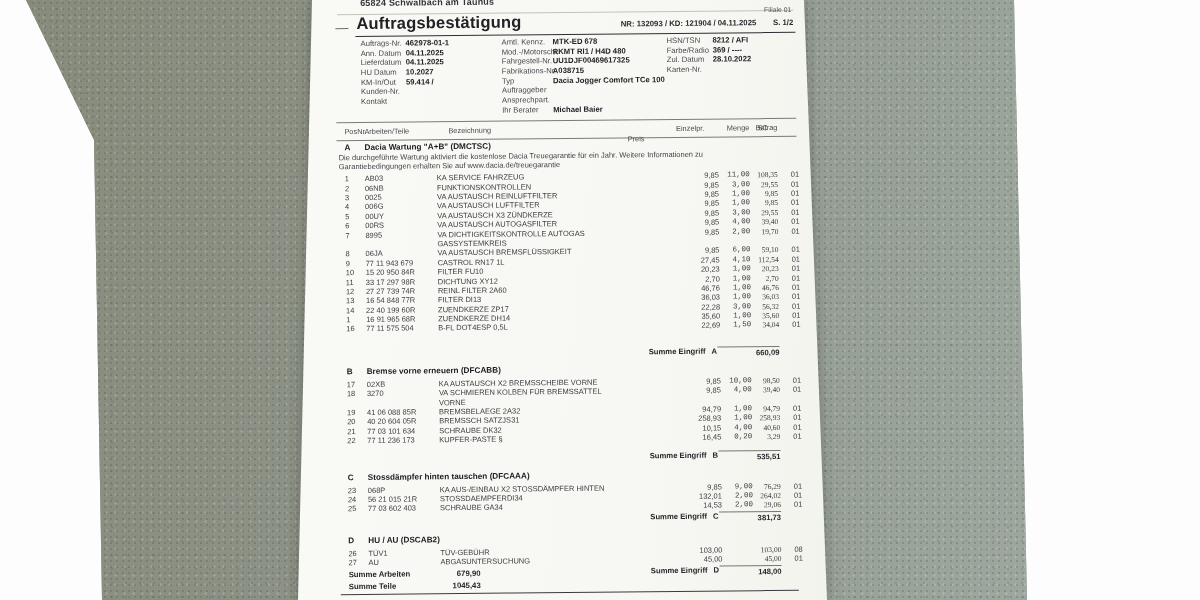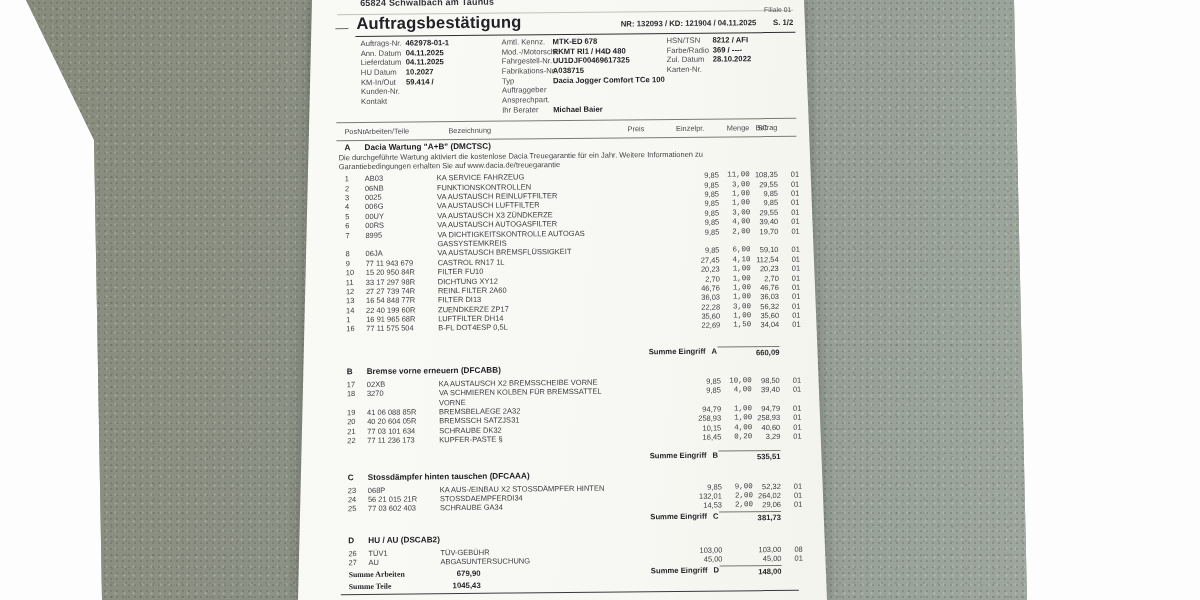--- a/index.html
+++ b/index.html
@@ -43,46 +43,46 @@
   #info-left{left:25px;width:150px;}   #info-left .val{left:45px;text-align:center;}
   #info-mid{left:166px;width:170px;}   #info-mid .val{left:51px;}
   #info-right{left:331px;width:130px;} #info-right .val{left:46px;}
   .info-row{position:relative;}
 
   .table-area{position:absolute;top:120px;left:0;width:460px;}
   .thead{position:relative;height:17px;border-top:1px solid #7a7a76;border-bottom:1px solid #7a7a76;
     font-size:7.4px;color:#4a4a4f;}
   .thead span{position:absolute;top:4px;}
   .th-pos{left:8px;} .th-work{left:28px;} .th-desc{left:100px;margin-left:12px;}
-  .th-price{right:152px;} .th-unit{right:92px;} .th-qty{right:47px;} .th-amount{right:19px;} .th-sc{left:421px;}
+  .th-price{right:152px;margin-top:10px;} .th-unit{right:92px;} .th-qty{right:47px;} .th-amount{right:19px;} .th-sc{left:421px;}
 
   .section{position:relative;}
   .sec-head{position:relative;height:10px;font-size:8.2px;font-weight:700;color:#222226;}
   .sec-letter{position:absolute;left:8px;} .sec-title{position:absolute;left:28px;}
   .note{position:relative;height:9.1px;font-size:7.5px;color:#45454a;padding-left:2px;white-space:nowrap;}
   .items{margin-top:3px;}
   .item{position:relative;height:9.4px;font-size:7.5px;color:#3c3c41;white-space:nowrap;}
   .item.dbl{height:18.8px;}
   .item span{position:absolute;top:0;}
   .it-pos{left:8px;} .it-code{left:28px;}
   .it-desc{position:absolute;left:100px;top:0;line-height:9.3px;}
-  .it-unit{right:78px;} .it-qty{right:47px;font-family:Liberation Mono, monospace;} .it-amount{right:19px;} .it-sc{left:445px;padding-left:9px;}
+  .it-unit{right:78px;} .it-qty{right:47px;font-family:Liberation Mono, monospace;} .it-amount{right:19px;font-family:Liberation Serif, serif;} .it-sc{left:445px;padding-left:9px;}
   .num{text-align:right;}
   .sum-row{position:relative;height:11px;font-size:7.7px;font-weight:700;color:#28282c;}
   .sum-label{position:absolute;right:93px;} .sum-letter{position:absolute;left:373px;}
   .sum-value{position:absolute;right:19px;width:62px;text-align:right;border-top:1px solid #777772;padding-top:1px;}
 
   .sec-a{margin-top:2px;} .sec-a .sum-row{margin-top:16px;}
   .sec-b{margin-top:6px;} .sec-b .sum-row{margin-top:8px;}
   .sec-c{margin-top:8px;} .sec-c .sum-row{margin-top:1px;}
   .sec-d{margin-top:10px;}.sec-d .sum-row{margin-top:1px;}
 
   .totals{position:absolute;top:568px;left:0;width:460px;}
   .total-row{position:relative;height:11.8px;font-size:7.8px;font-weight:700;color:#27272b;}
-  .total-row .t-lbl{position:absolute;left:8px;font-family:Liberation Serif, serif;}
+  .total-row .t-lbl{position:absolute;left:8px;}
   .total-row .t-val{position:absolute;left:78px;width:62px;text-align:right;}
   .bottom-rule{position:absolute;top:592px;left:0;width:458px;border-top:1.6px solid #3a3a3e;}
 </style>
 </head>
 <body>
 
 <div class="scene">
   <div class="surface"></div>
 
   <div class="paper">
@@ -297,21 +297,21 @@
                   </div>
                   <span class="it-unit num">22,28</span>
                   <span class="it-qty num">3,00</span>
                   <span class="it-amount num">56,32</span>
                   <span class="it-sc">01</span>
                 </div>
                 <div class="item">
                   <span class="it-pos">1</span>
                   <span class="it-code">16 91 965 68R</span>
                   <div class="it-desc">
-                    <div>LUFTFILTER DH14</div>
+                    <div>ZUENDKERZE DH14</div>
                   </div>
                   <span class="it-unit num">35,60</span>
                   <span class="it-qty num">1,00</span>
                   <span class="it-amount num">35,60</span>
                   <span class="it-sc">01</span>
                 </div>
                 <div class="item">
                   <span class="it-pos">16</span>
                   <span class="it-code">77 11 575 504</span>
                   <div class="it-desc">
@@ -416,21 +416,21 @@
               </div>
               <div class="items">
                 <div class="item">
                   <span class="it-pos">23</span>
                   <span class="it-code">068P</span>
                   <div class="it-desc">
                     <div>KA AUS-/EINBAU X2 STOSSDÄMPFER HINTEN</div>
                   </div>
                   <span class="it-unit num">9,85</span>
                   <span class="it-qty num">9,00</span>
-                  <span class="it-amount num">52,32</span>
+                  <span class="it-amount num">76,29</span>
                   <span class="it-sc">01</span>
                 </div>
                 <div class="item">
                   <span class="it-pos">24</span>
                   <span class="it-code">56 21 015 21R</span>
                   <div class="it-desc">
                     <div>STOSSDAEMPFERDI34</div>
                   </div>
                   <span class="it-unit num">132,01</span>
                   <span class="it-qty num">2,00</span>

